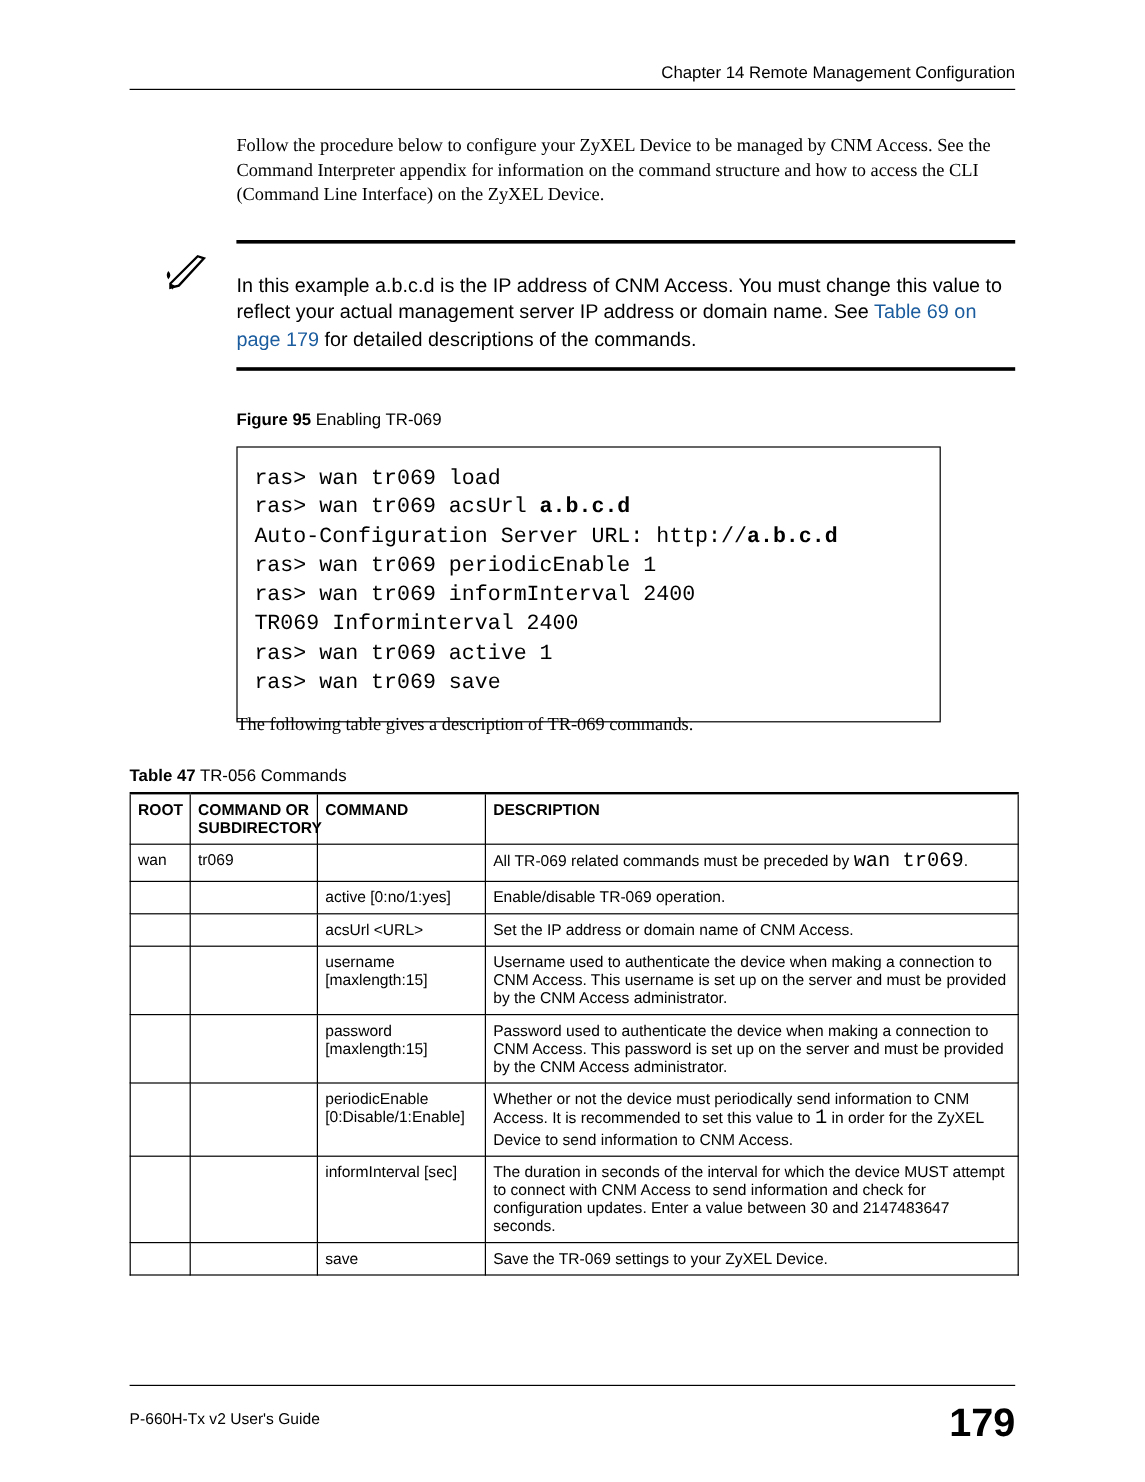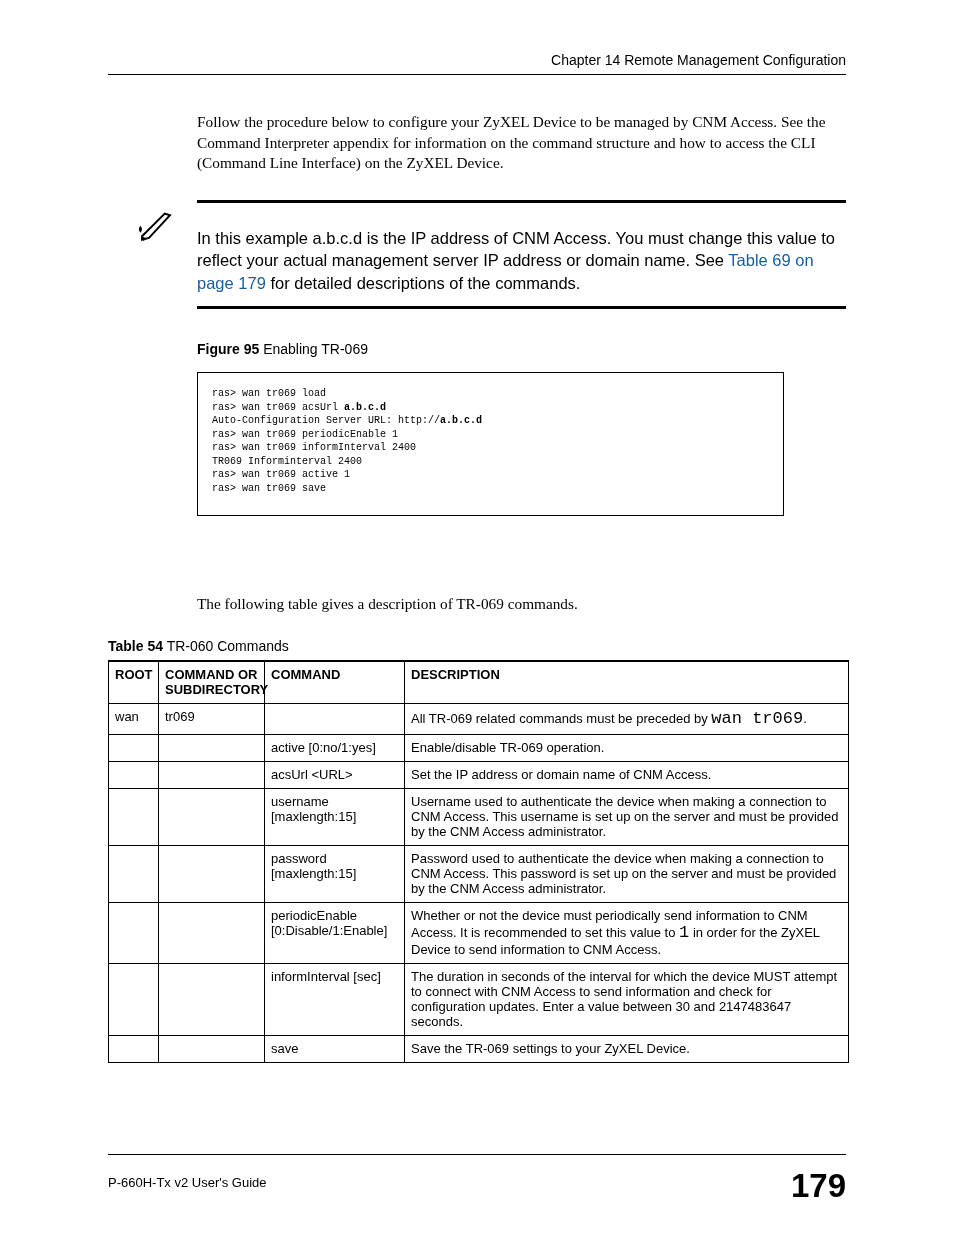--- a/index.html
+++ b/index.html
@@ -80,21 +80,21 @@
   }
   .fig-caption .bold { font-weight: bold; }
   .code-box {
     position: absolute;
     left: 197px;
     right: 170px;
     top: 372px;
     border: 1px solid #000;
     padding: 14px 14px 20px 14px;
     font-family: "Courier New", Courier, monospace;
-    font-size: 10px;
+    font-size: 18px;
     line-height: 1.35;
     white-space: pre;
   }
   .code-box .b { font-weight: bold; }
   .after-code {
     top: 595px;
     font-size: 15.3px;
   }
   .table-caption {
     position: absolute;
@@ -198,21 +198,21 @@
 Auto-Configuration Server URL: http://<span class="b">a.b.c.d</span>
 ras&gt; wan tr069 periodicEnable 1
 ras&gt; wan tr069 informInterval 2400
 TR069 Informinterval 2400
 ras&gt; wan tr069 active 1
 ras&gt; wan tr069 save</div>
 
   <div class="body-left after-code">The following table gives a description of TR-069 commands.</div>
 
   <div class="table-caption">
-    <span class="bold">Table 54</span><span>   TR-060 Commands</span>
+    <span class="bold">Table 47</span><span>   TR-056 Commands</span>
   </div>
 
   <table class="cmd-table">
     <colgroup>
       <col class="c-root">
         <col class="c-sub">
         <col class="c-cmd">
         <col class="c-desc">
     </colgroup>
     <thead>

